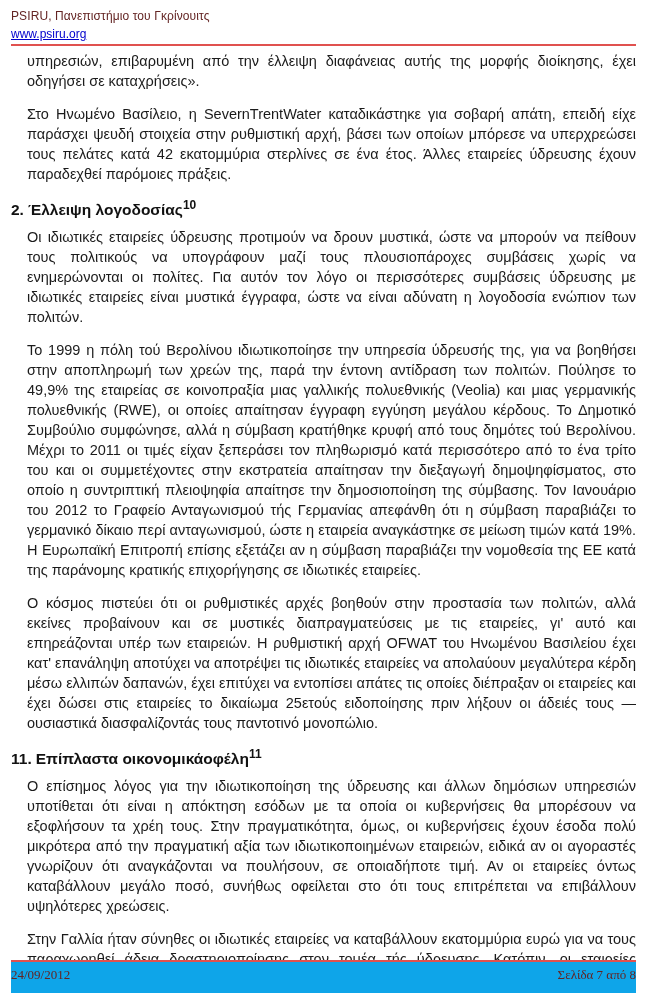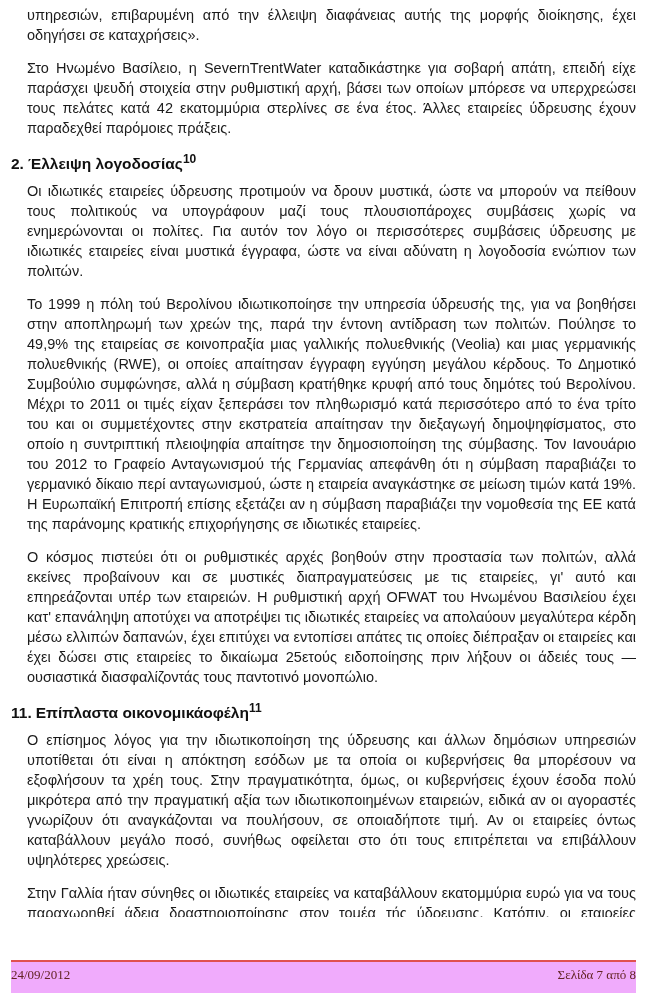--- a/index.html
+++ b/index.html
@@ -67,35 +67,39 @@
     vertical-align: super;
   }
   
   .footer {
     position: absolute;
     left: 11px;
     right: 14px;
     bottom: 0;
     height: 33px;
     box-sizing: border-box;
-    background: #f0abfc;
+    background: #0ea5e9;
     border-top: 2px solid #e0514f;
     padding-top: 5px;
     display: flex;
     justify-content: space-between;
     font-family: "Liberation Serif", serif;
     font-size: 13px;
     color: #632423;
   }
 </style>
 </head>
 <body>
 
 <div class="page">
 
+  <div class="header">
+    <div class="header-org">PSIRU, Πανεπιστήμιο του Γκρίνουιτς</div>
+    <a class="header-link">www.psiru.org</a>
+  </div>
 
   <div class="main">
 
     <p>υπηρεσιών, επιβαρυμένη από την έλλειψη διαφάνειας αυτής της μορφής διοίκησης, έχει οδηγήσει σε καταχρήσεις».</p>
 
     <p>Στο Ηνωμένο Βασίλειο, η SevernTrentWater καταδικάστηκε για σοβαρή απάτη, επειδή είχε παράσχει ψευδή στοιχεία στην ρυθμιστική αρχή, βάσει των οποίων μπόρεσε να υπερχρεώσει τους πελάτες κατά 42 εκατομμύρια στερλίνες σε ένα έτος. Άλλες εταιρείες ύδρευσης έχουν παραδεχθεί παρόμοιες πράξεις.</p>
 
     <div class="section-heading">
       <span class="sec-num">2.</span><span>Έλλειψη λογοδοσίας</span><sup>10</sup>
     </div>

